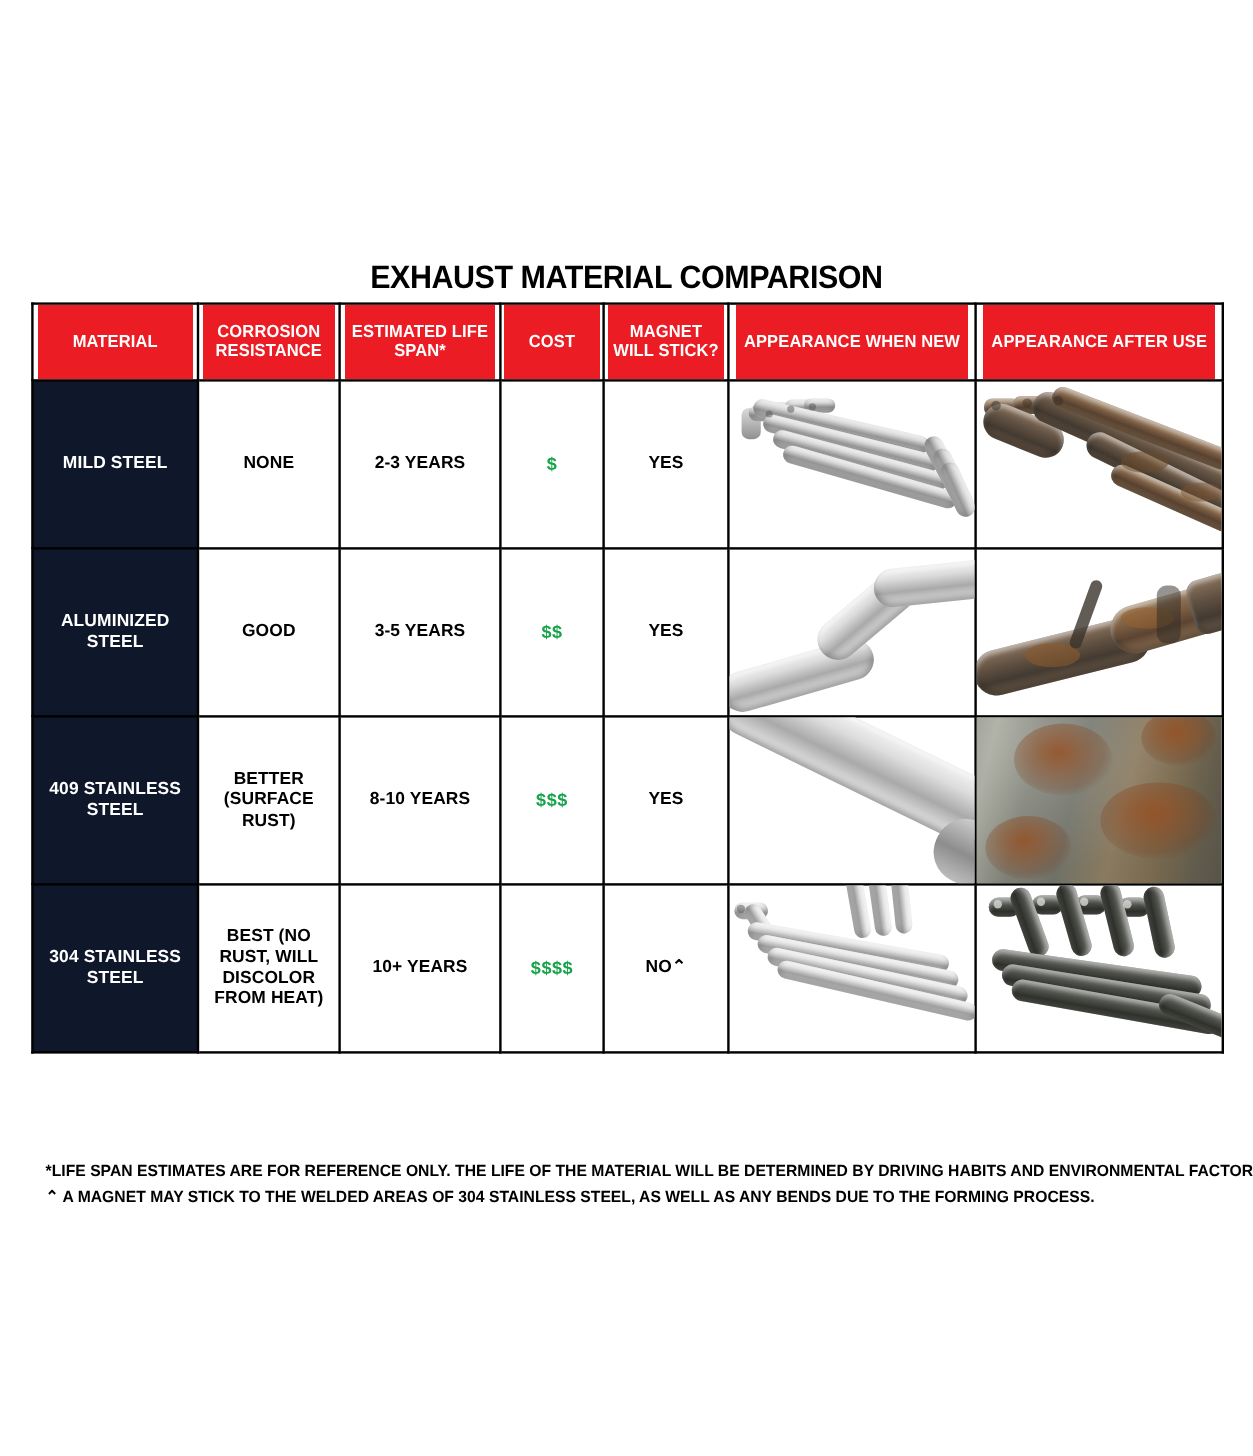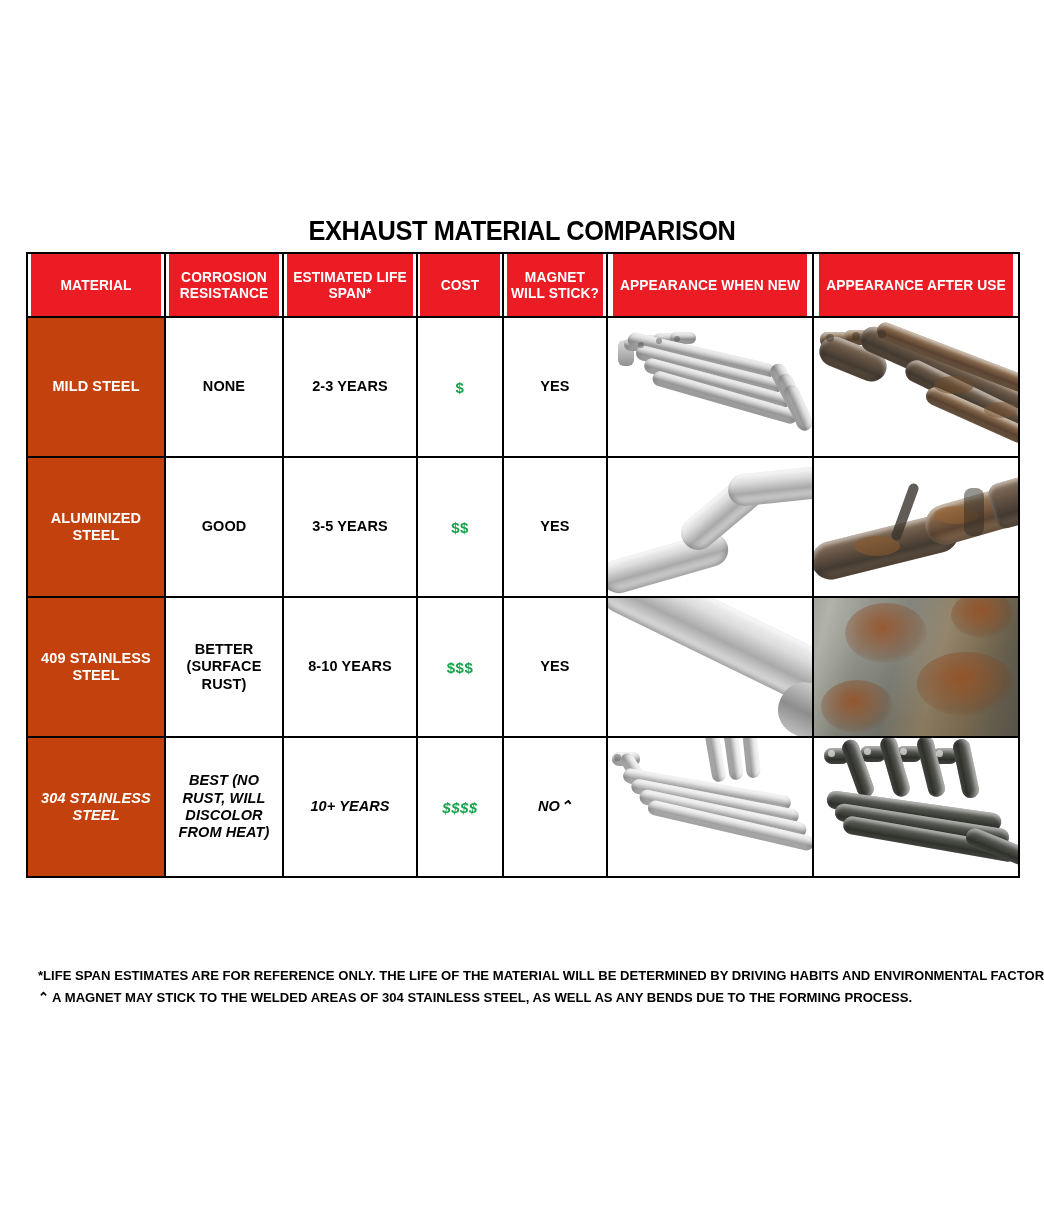--- a/index.html
+++ b/index.html
@@ -55,21 +55,21 @@
     color: #ffffff;
     height: 62px;
     font-size: 14.5px;
     font-weight: bold;
     line-height: 1.12;
     letter-spacing: 0.1px;
     text-transform: uppercase;
     transform: scaleX(0.95);
   }
   td.mat {
-    background: #c2410c;
+    background: #0f172a;
     color: #ffffff;
     font-size: 14.5px;
     font-weight: bold;
     line-height: 1.18;
     text-transform: uppercase;
     letter-spacing: 0.1px;
   }
   td.txt {
     font-size: 14.5px;
     font-weight: bold;
@@ -90,21 +90,21 @@
   .picwrap {
     width: 100%;
     height: 100%;
     position: relative;
     overflow: hidden;
     display: block;
   }
   .row1 td { height: 138px; }
   .row2 td { height: 138px; }
   .row3 td { height: 138px; }
-  .row4 td { height: 138px; font-style: italic; }
+  .row4 td { height: 138px; }
 
   
   .ph { position:absolute; inset:0; overflow:hidden; }
 
   
   .hdr-pipe {
     position: absolute;
     border-radius: 40px;
     box-shadow: inset 0 -3px 5px rgba(0,0,0,.35), inset 0 3px 4px rgba(255,255,255,.55);
   }

